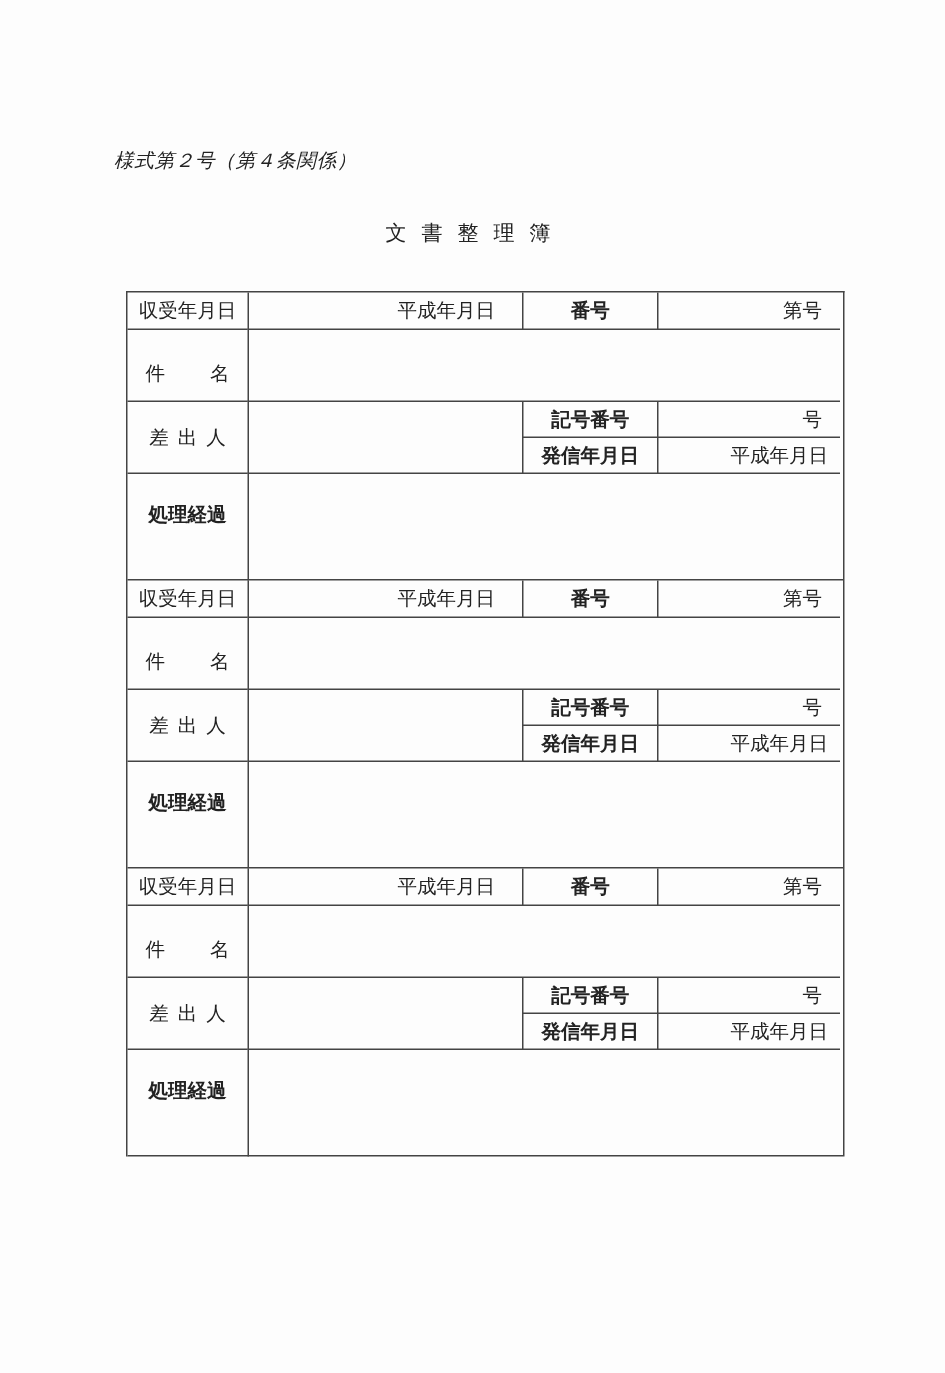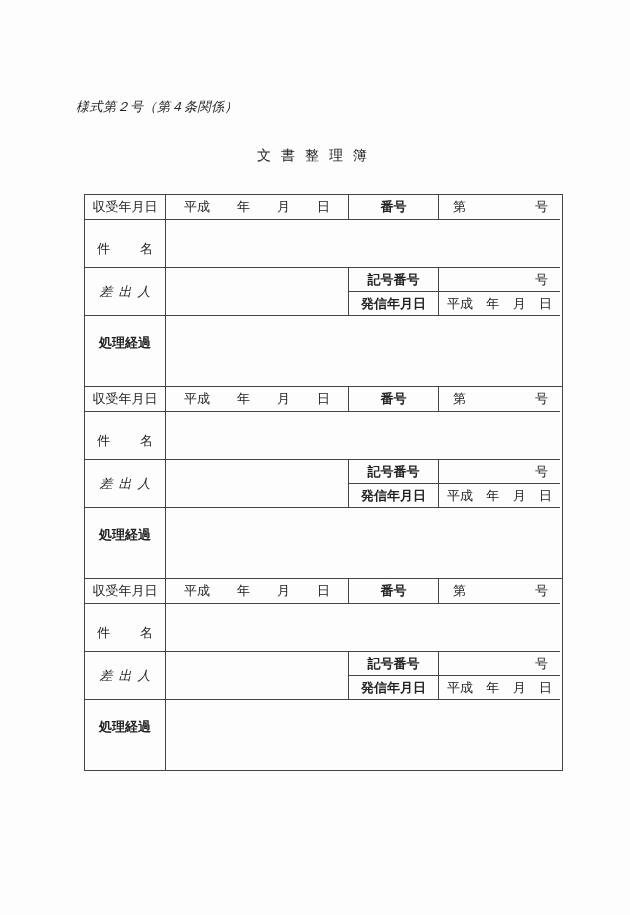--- a/index.html
+++ b/index.html
@@ -16,25 +16,25 @@
     .bl { border-left: 1px solid #444; }
     .bb { border-bottom: 1px solid #444; }
     .c-label { left: 0; width: 80px; justify-content: center; }
     .c-center { justify-content: center; font-weight: bold; }
     .row-head { top: 0; height: 25px; }
     .row-name { top: 25px; height: 48px; }
     .row-sender { top: 73px; height: 48px; }
     .row-sub1 { top: 73px; height: 24px; }
     .row-sub2 { top: 97px; height: 24px; }
     .row-proc { top: 121px; height: 70px; }
-    .spread { justify-content: space-between; padding: 0 8px; }
+    .spread { justify-content: flex-end; padding: 0 8px; }
     .spread span { display: inline-block; }
     .gap-date { padding: 0 18px; }
     .name-label { width: 56px; display:flex; justify-content: space-between; padding-top: 10px; }
-    .sender-label { letter-spacing: 6px; padding-left: 6px; font-style: italic; }
+    .sender-label { letter-spacing: 6px; padding-left: 6px; }
     .proc-label { align-items: flex-start; padding-top: 18px; font-weight: bold; }
   </style>
 </head>
 <body>
 
 <div class="form-label">様式第２号（第４条関係）</div>
 <div class="doc-title">文書整理簿</div>
 
 <div class="sheet">
 

